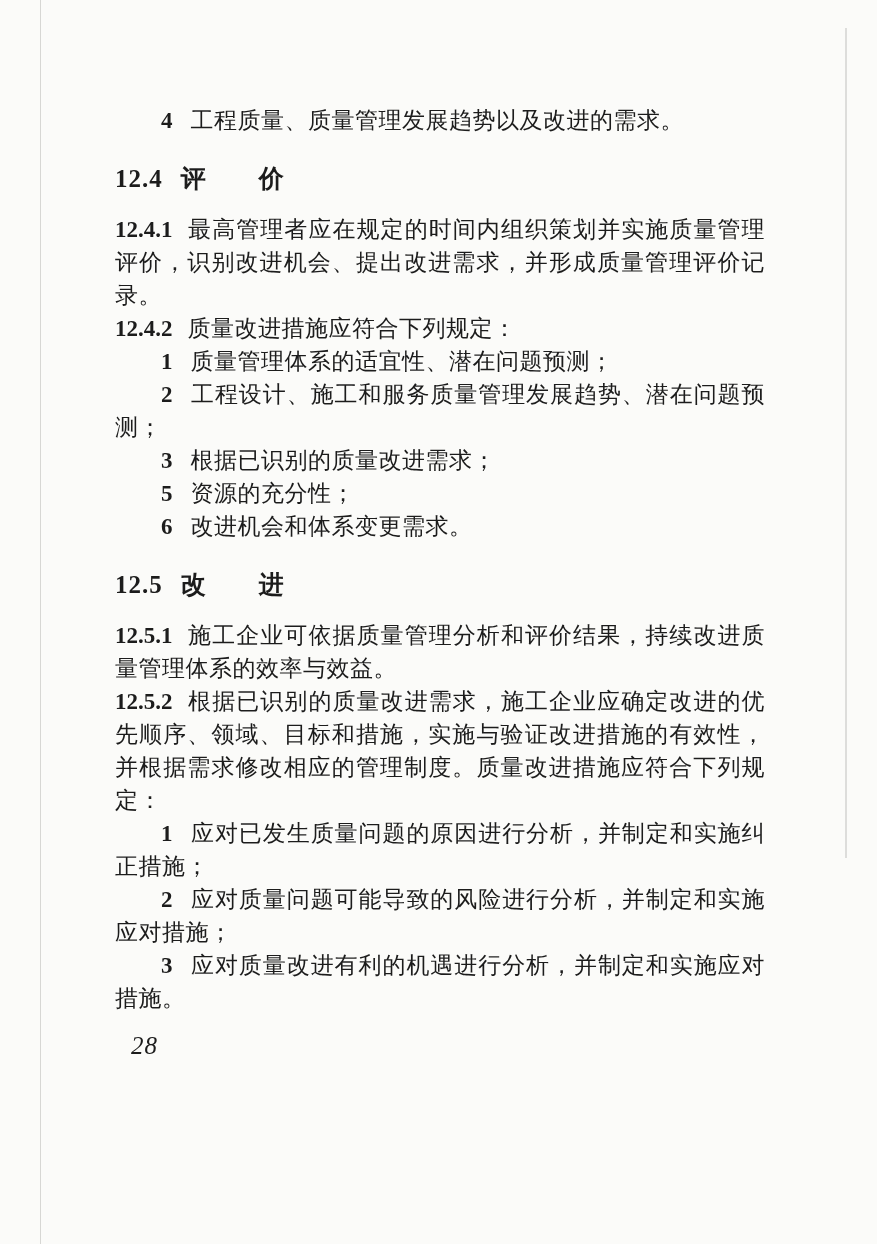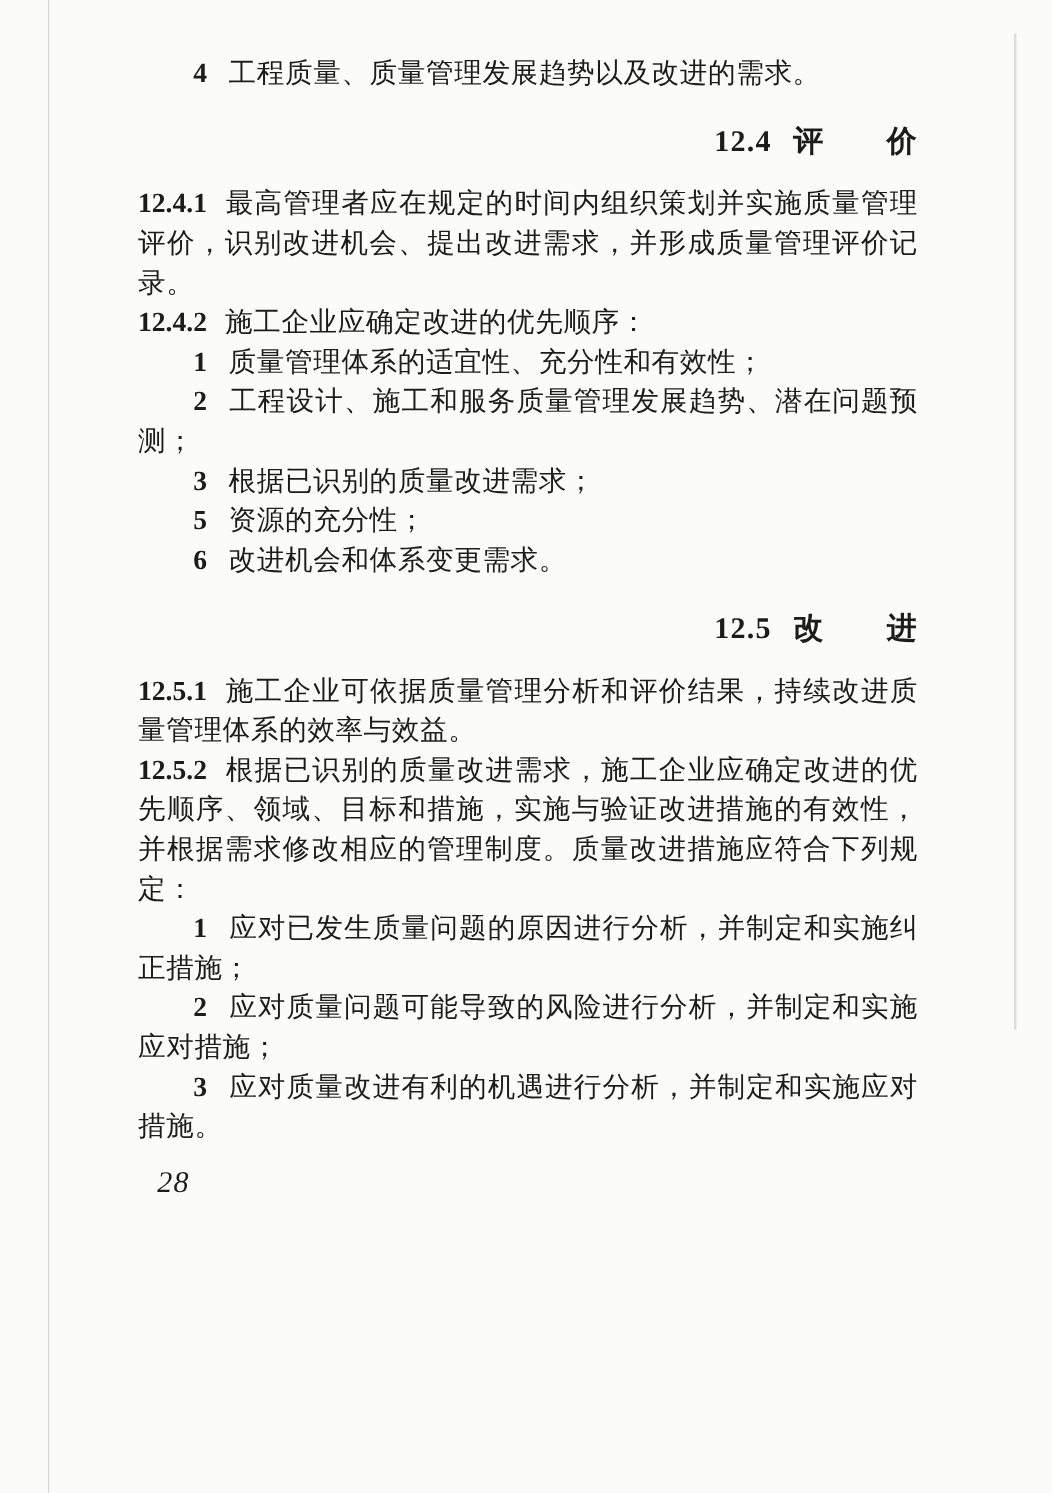--- a/index.html
+++ b/index.html
@@ -12,38 +12,38 @@
     overflow: hidden;
   }
   .edge { position: absolute; background: #b9b9b6; }
   .edge-left  { left: 40px;  top: 0;    width: 1px; height: 1244px; opacity: .55; }
   .edge-right { left: 845px; top: 28px; width: 2px; height: 830px;  opacity: .45; }
   .content {
     position: absolute;
     left: 115px;
     top: 0;
     width: 650px;
-    padding-top: 44px;
+    padding-top: 104px;
     font-size: 23px;
     line-height: 33px;
     letter-spacing: 0.5px;
   }
   p.clause, p.item { text-align: justify; }
   .num {
     font-weight: bold;
     letter-spacing: 0;
     margin-right: 15px;
     white-space: nowrap;
   }
   p.item { text-indent: 2em; }
   p.item .num { margin-right: 18px; }
   h2.heading {
     font-size: 25px;
     font-weight: bold;
-    text-align: right;
+    text-align: left;
     line-height: 40px;
     margin: 22px 0 14px 0;
     letter-spacing: 1px;
   }
   h2.heading .hnum { margin-right: 18px; }
   .pagenum {
     font-style: italic;
     font-size: 25px;
     line-height: 30px;
     margin: 16px 0 0 16px;
@@ -57,23 +57,23 @@
 <div class="edge edge-right"></div>
 
 <div class="content">
 
   <p class="item"><span class="num">4</span><span>工程质量、质量管理发展趋势以及改进的需求。</span></p>
 
   <h2 class="heading"><span class="hnum">12.4</span><span>评　　价</span></h2>
 
   <p class="clause"><span class="num">12.4.1</span><span>最高管理者应在规定的时间内组织策划并实施质量管理评价，识别改进机会、提出改进需求，并形成质量管理评价记录。</span></p>
 
-  <p class="clause"><span class="num">12.4.2</span><span>施工企业应确定改进的优先顺序：</span></p>
+  <p class="clause"><span class="num">12.4.2</span><span>质量改进措施应符合下列规定：</span></p>
 
-  <p class="item"><span class="num">1</span><span>质量管理体系的适宜性、充分性和有效性；</span></p>
+  <p class="item"><span class="num">1</span><span>质量管理体系的适宜性、潜在问题预测；</span></p>
   <p class="item"><span class="num">2</span><span>工程设计、施工和服务质量管理发展趋势、潜在问题预测；</span></p>
   <p class="item"><span class="num">3</span><span>根据已识别的质量改进需求；</span></p>
   <p class="item"><span class="num">5</span><span>资源的充分性；</span></p>
   <p class="item"><span class="num">6</span><span>改进机会和体系变更需求。</span></p>
 
   <h2 class="heading"><span class="hnum">12.5</span><span>改　　进</span></h2>
 
   <p class="clause"><span class="num">12.5.1</span><span>施工企业可依据质量管理分析和评价结果，持续改进质量管理体系的效率与效益。</span></p>
 
   <p class="clause"><span class="num">12.5.2</span><span>根据已识别的质量改进需求，施工企业应确定改进的优先顺序、领域、目标和措施，实施与验证改进措施的有效性，并根据需求修改相应的管理制度。质量改进措施应符合下列规定：</span></p>

